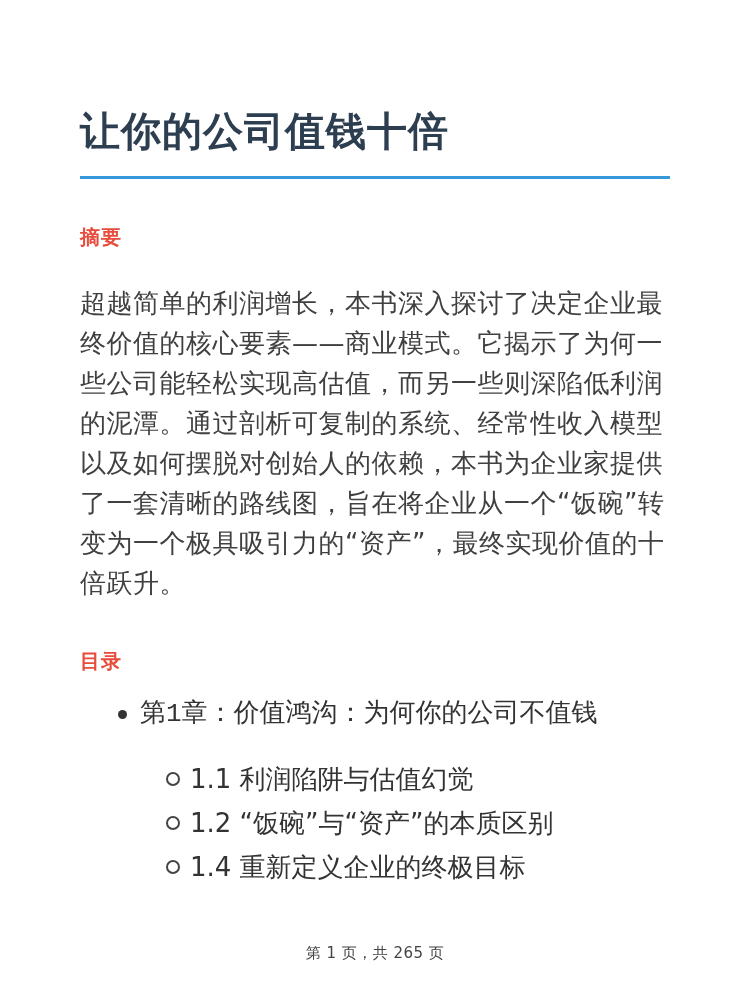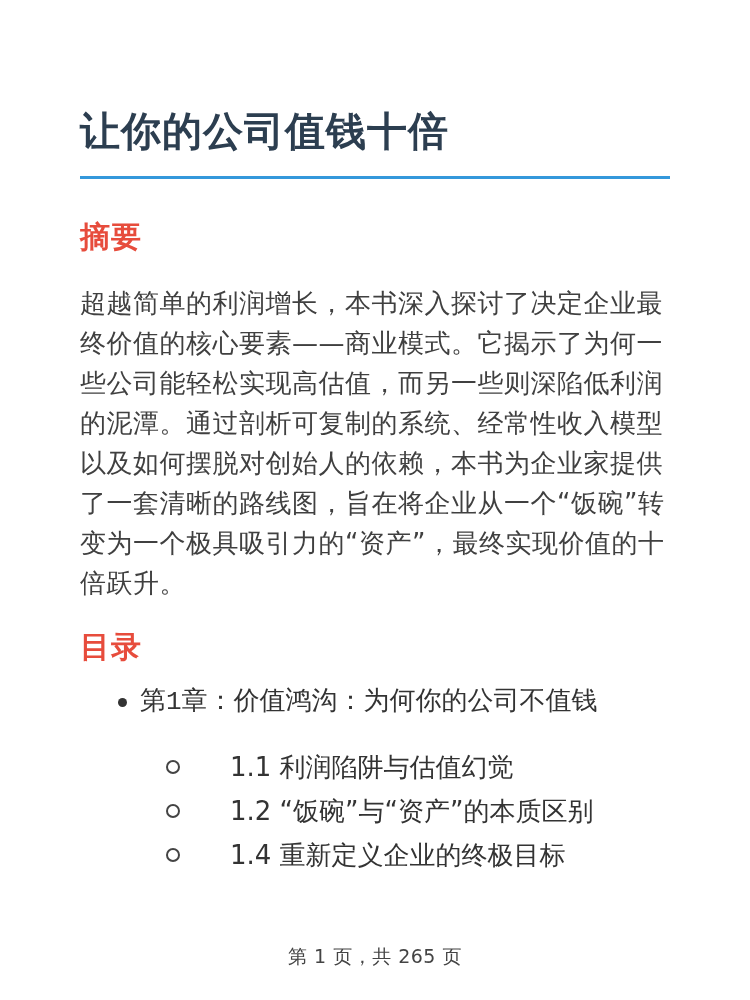--- a/index.html
+++ b/index.html
@@ -23,36 +23,36 @@
     font-size: 40px;
     font-weight: 700;
     line-height: 1.15;
     color: #2c3e50;
     letter-spacing: 1px;
     border-bottom: 3px solid #3498db;
     padding-bottom: 22px;
   }
   .section-heading {
     margin: 0;
-    font-size: 30px;
+    font-size: 20px;
     font-weight: 700;
     line-height: 36px;
     color: #e74c3c;
     letter-spacing: 1px;
   }
   .summary-heading { margin-top: 40px; }
   .summary-paragraph {
     margin: 28px 0 0 0;
     font-size: 26px;
     line-height: 40px;
     color: #404040;
     text-align: left;
     letter-spacing: 0.5px;
   }
-  .toc-heading { margin-top: 28px; font-family: Liberation Mono, monospace; }
+  .toc-heading { margin-top: 40px; }
   .toc-list {
     list-style: none;
     margin: 20px 0 0 0;
     padding: 0;
   }
   .toc-chapter-row {
     display: flex;
     align-items: flex-start;
     padding-left: 38px;
     font-size: 26px;
@@ -75,39 +75,38 @@
     padding: 0;
   }
   .toc-subitem-row {
     display: flex;
     align-items: flex-start;
     padding-left: 86px;
     font-size: 26px;
     line-height: 30px;
     color: #333333;
     margin-bottom: 14px;
-    gap: 40px;
   }
   .bullet-circle {
     flex: 0 0 auto;
     width: 10px;
     height: 10px;
     border: 2px solid #444444;
     border-radius: 50%;
     background: transparent;
     margin-top: 8px;
     margin-right: 10px;
   }
   .page-footer {
     position: absolute;
     left: 0;
     right: 0;
     top: 944px;
     text-align: center;
-    font-size: 19px;
+    font-size: 15px;
     color: #444444;
     letter-spacing: 0.5px;
   }
 </style>
 </head>
 <body>
 
 <div class="page">
 
   <h1 class="doc-title">让你的公司值钱十倍</h1>

